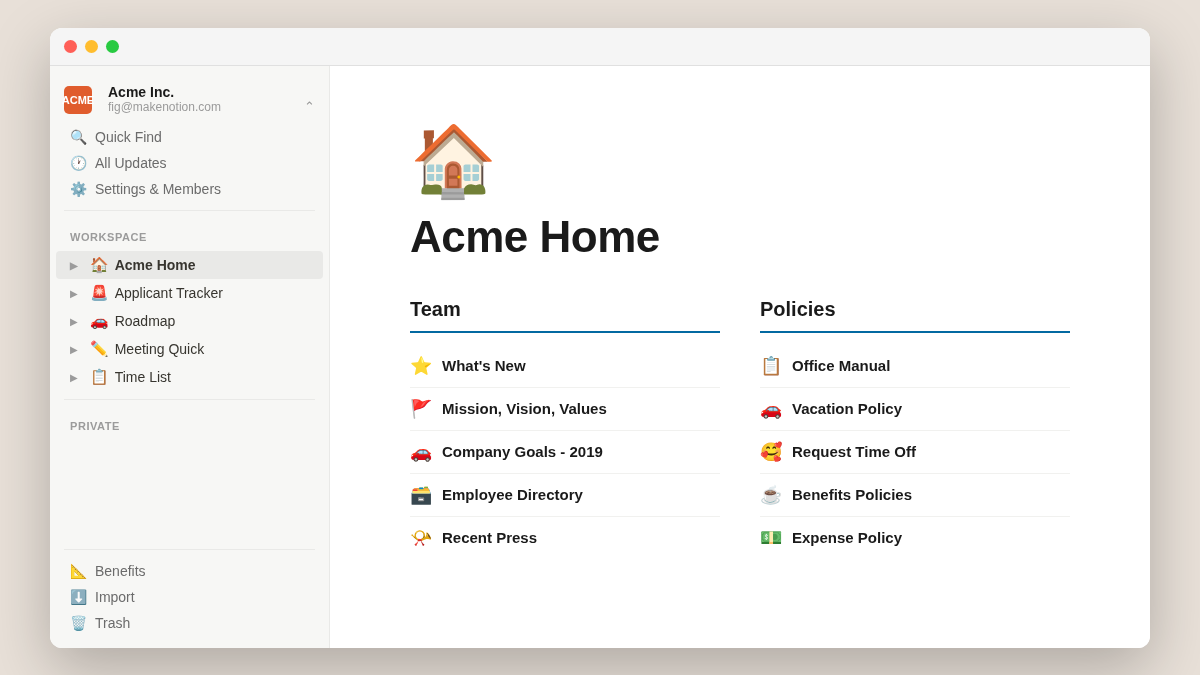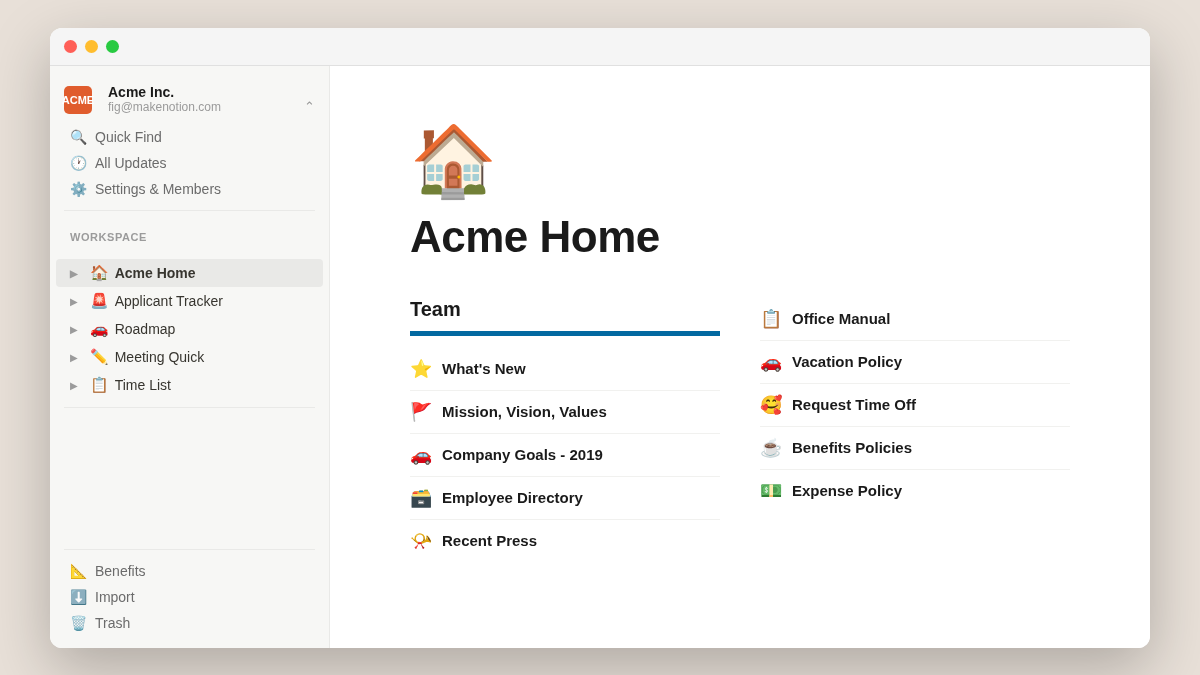--- a/index.html
+++ b/index.html
@@ -126,21 +126,21 @@
       color: #9b9b9b;
       width: 16px;
       text-align: center;
     }
 
     .sidebar-section-label {
       font-size: 11px;
       font-weight: 600;
       color: #9b9b9b;
       letter-spacing: 0.05em;
-      padding: 12px 20px 16px;
+      padding: 12px 20px 8px;
       text-transform: uppercase;
     }
 
     .sidebar-item {
       display: flex;
       align-items: center;
       gap: 6px;
       padding: 5px 10px 5px 14px;
       cursor: pointer;
       font-size: 14px;
@@ -224,21 +224,21 @@
       grid-template-columns: 1fr 1fr;
       gap: 40px;
     }
 
     .content-column h2 {
       font-size: 20px;
       font-weight: 700;
       color: #1a1a1a;
       margin-bottom: 12px;
       padding-bottom: 10px;
-      border-bottom: 5px solid #0369a1;
+      border-bottom: 2px solid #0369a1;
     }
 
     .content-list {
       list-style: none;
     }
 
     .content-list li {
       display: flex;
       align-items: center;
       gap: 10px;
@@ -326,20 +326,21 @@
         <span class="item-label">Meeting Quick</span>
       </div>
       <div class="sidebar-item">
         <span class="chevron">▶</span>
         <span class="item-emoji">📋</span>
         <span class="item-label">Time List</span>
       </div>
 
       <div class="sidebar-divider"></div>
 
+      <div class="sidebar-section-label">PRIVATE</div>
 
       <div class="sidebar-bottom">
         <div class="sidebar-divider"></div>
         <div class="sidebar-bottom-item">
           <span class="nav-icon">📐</span>
           <span>Benefits</span>
         </div>
         <div class="sidebar-bottom-item">
           <span class="nav-icon">⬇️</span>
           <span>Import</span>
@@ -377,20 +378,21 @@
               <span>Employee Directory</span>
             </li>
             <li>
               <span class="item-icon">📯</span>
               <span>Recent Press</span>
             </li>
           </ul>
         </div>
 
         <div class="content-column">
+          <h2>Policies</h2>
           <ul class="content-list">
             <li>
               <span class="item-icon">📋</span>
               <span>Office Manual</span>
             </li>
             <li>
               <span class="item-icon">🚗</span>
               <span>Vacation Policy</span>
             </li>
             <li>

